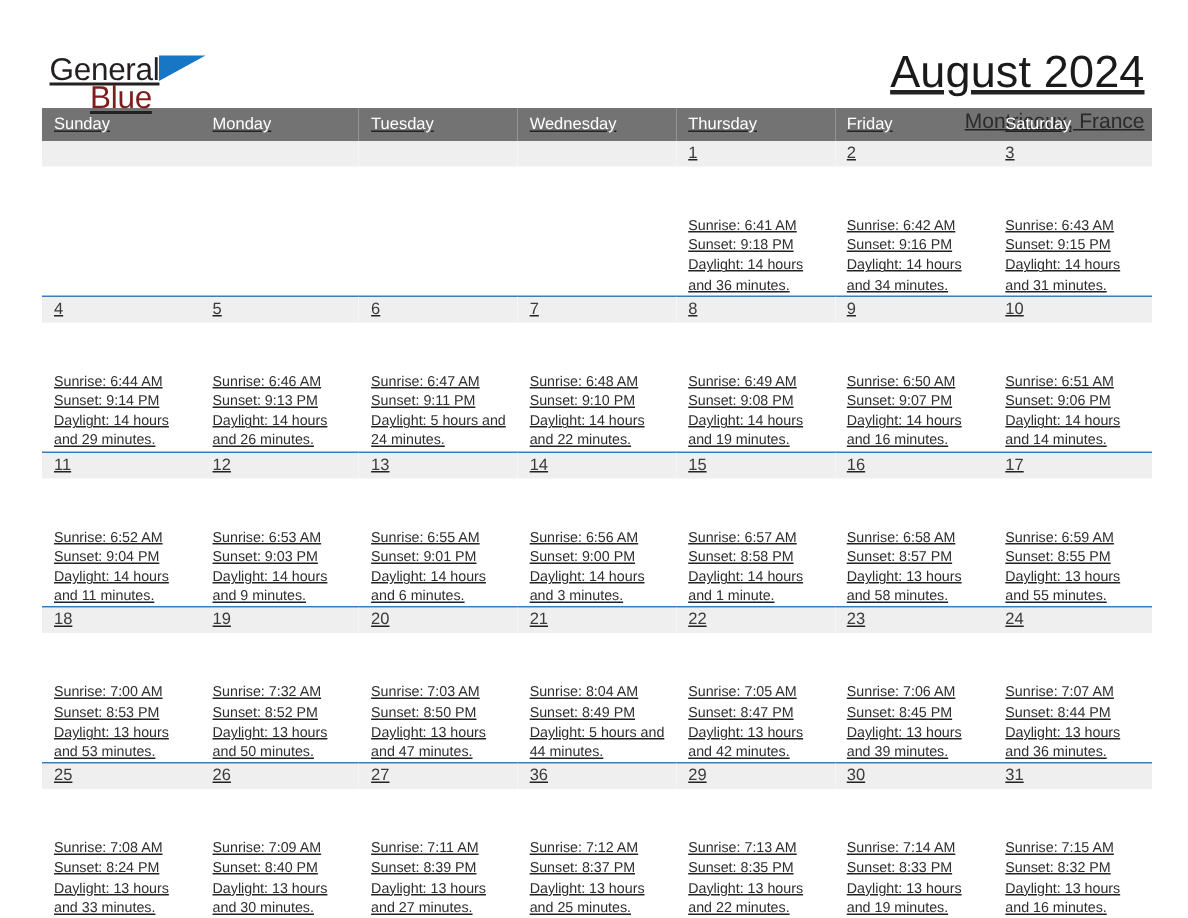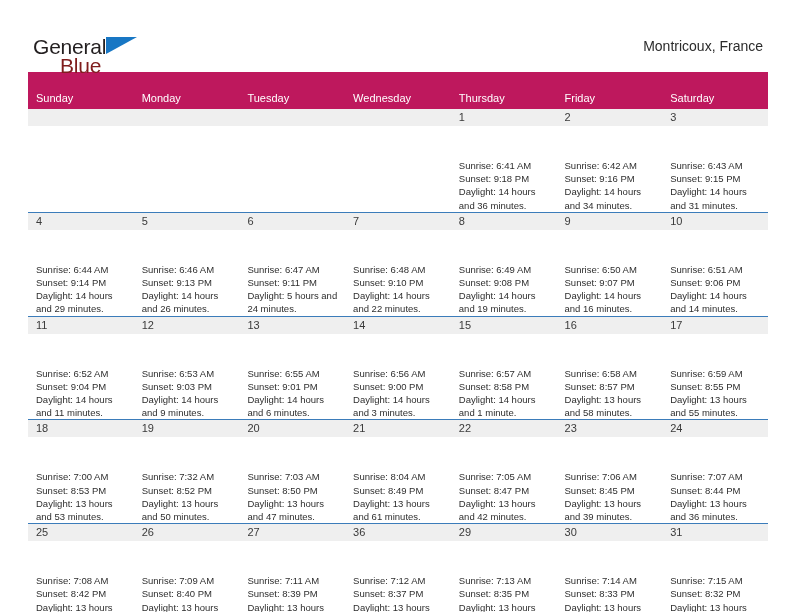--- a/index.html
+++ b/index.html
@@ -13,20 +13,21 @@
     height: 612px;
     font-family: "Liberation Sans", sans-serif;
     color: #222222;
     overflow: hidden;
   }
   .page {
     width: 792px;
     height: 612px;
     position: relative;
     box-sizing: border-box;
+    text-decoration: underline;
   }
 
   
   .header {
     display: flex;
     align-items: flex-start;
     justify-content: space-between;
     padding: 32px 29px 0 33px;
     box-sizing: border-box;
     height: 72px;
@@ -87,26 +88,26 @@
   .cal-wrap {
     padding: 0 24px 0 28px;
     box-sizing: border-box;
   }
   table.cal {
     border-collapse: collapse;
     width: 740px;
     table-layout: fixed;
   }
   table.cal th {
-    background: #be185d;
+    background: #737373;
     color: #ffffff;
     font-size: 11px;
     font-weight: normal;
     text-align: left;
-    padding: 20px 0 5px 8px;
+    padding: 5px 0 5px 8px;
     height: 20px;
     box-sizing: border-box;
     border: none;
   }
   table.cal td {
     vertical-align: top;
     padding: 0;
     border: none;
     border-top: 1px solid #3b7cba;
     height: 89px;
@@ -152,20 +153,21 @@
 
     <div class="logo-block">
       <div class="logo-row1">
         <span class="logo-general">General</span>
         <span class="logo-tri"></span>
       </div>
       <span class="logo-blue">Blue</span>
     </div>
 
     <div class="title-block">
+      <h1 class="cal-title">August 2024</h1>
       <p class="cal-sub">Montricoux, France</p>
     </div>
 
   </div>
 
   <div class="cal-wrap">
     <table class="cal">
       <thead>
         <tr id="weekday-row">
             <th>Sunday</th>
@@ -375,21 +377,21 @@
                 <div>Sunrise: 7:03 AM</div>
                 <div>Sunset: 8:50 PM</div>
                 <div class="dl">Daylight: 13 hours and 47 minutes.</div>
               </div>
             </td>
             <td>
               <div class="daynum-band">21</div>
               <div class="cell-body">
                 <div>Sunrise: 8:04 AM</div>
                 <div>Sunset: 8:49 PM</div>
-                <div class="dl">Daylight: 13 hours and 61 minutes.</div>
+                <div class="dl">Daylight: 5 hours and 44 minutes.</div>
               </div>
             </td>
             <td>
               <div class="daynum-band">22</div>
               <div class="cell-body">
                 <div>Sunrise: 7:05 AM</div>
                 <div>Sunset: 8:47 PM</div>
                 <div class="dl">Daylight: 13 hours and 42 minutes.</div>
               </div>
             </td>
@@ -408,21 +410,21 @@
                 <div>Sunset: 8:44 PM</div>
                 <div class="dl">Daylight: 13 hours and 36 minutes.</div>
               </div>
             </td>
           </tr>
           <tr>
             <td>
               <div class="daynum-band">25</div>
               <div class="cell-body">
                 <div>Sunrise: 7:08 AM</div>
-                <div>Sunset: 8:42 PM</div>
+                <div>Sunset: 8:24 PM</div>
                 <div class="dl">Daylight: 13 hours and 33 minutes.</div>
               </div>
             </td>
             <td>
               <div class="daynum-band">26</div>
               <div class="cell-body">
                 <div>Sunrise: 7:09 AM</div>
                 <div>Sunset: 8:40 PM</div>
                 <div class="dl">Daylight: 13 hours and 30 minutes.</div>
               </div>

